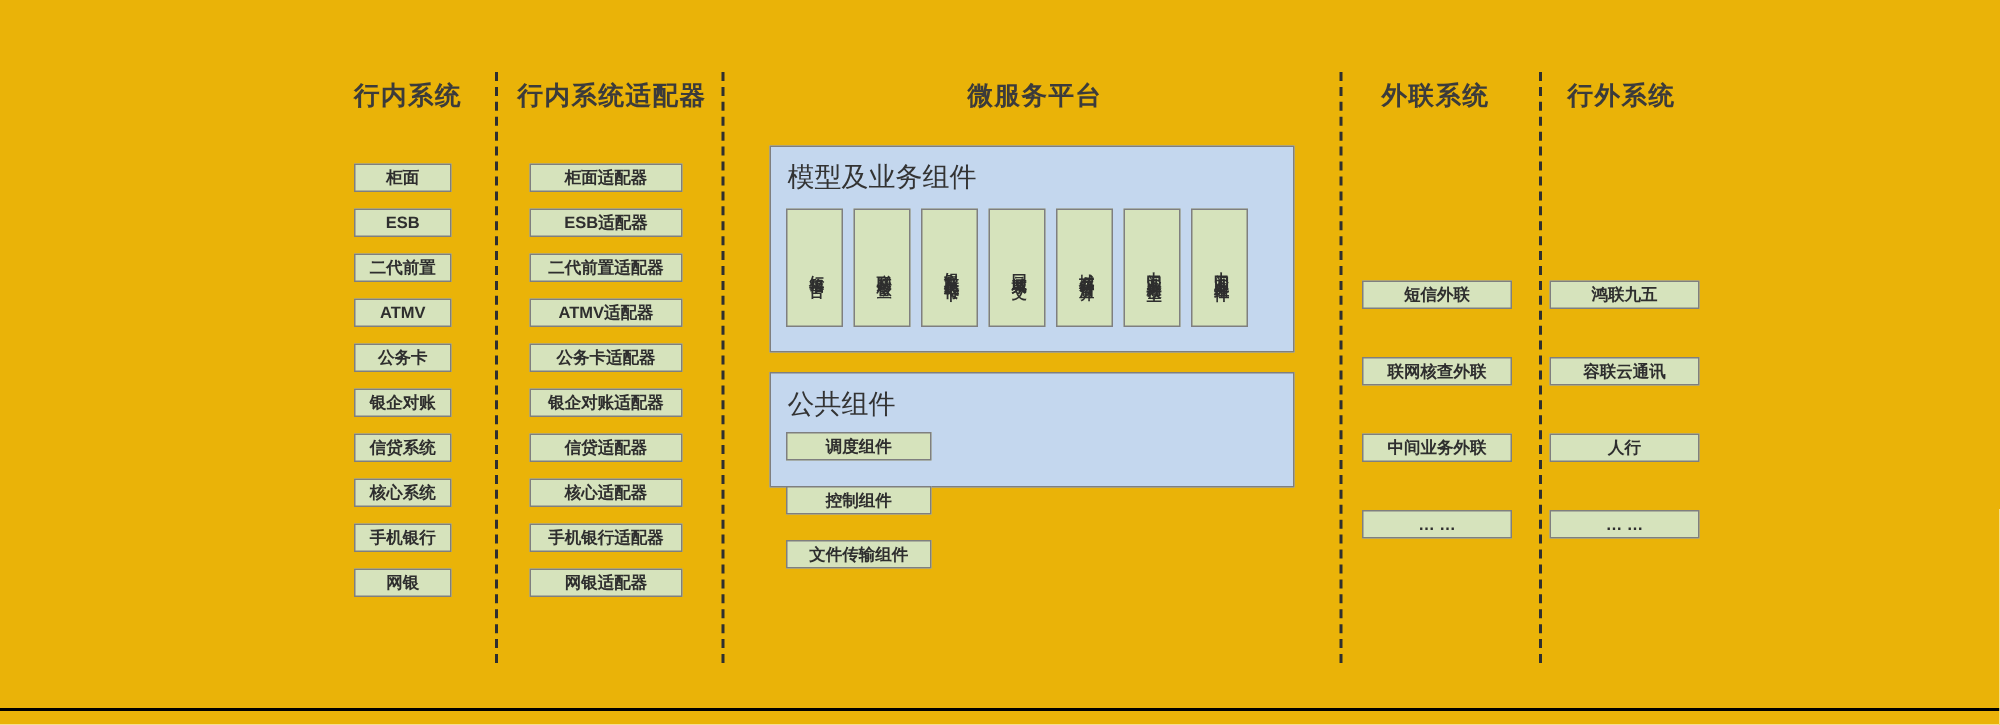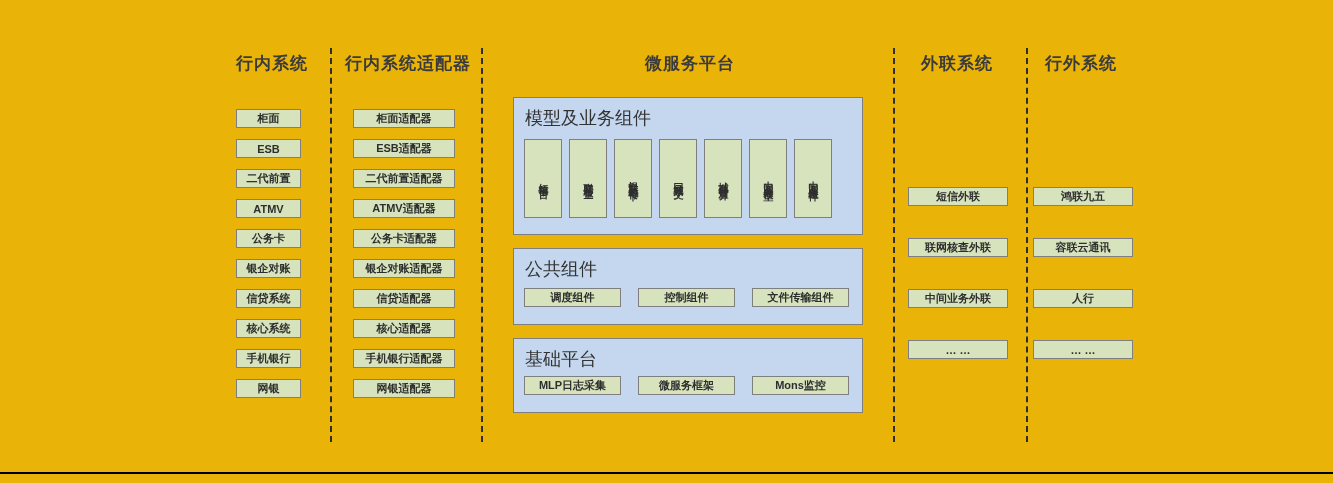--- a/index.html
+++ b/index.html
@@ -82,20 +82,21 @@
     letter-spacing: 2px;
     font-size: 10px;
     font-weight: bold;
     line-height: 1;
   }
   .hrow {
     position: absolute;
     left: 10px;
     display: flex;
     gap: 17px;
+    flex-direction: column;
   }
   .wbox { width: 97px; }
   .bottom-rule {
     position: absolute;
     left: 0;
     top: 472px;
     width: 1333px;
     height: 2px;
     background: #000000;
   }
@@ -171,28 +172,20 @@
 
   <div class="panel" style="top:248px; height:77px">
     <div class="panel-title">公共组件</div>
     <div class="hrow" style="top:39px">
       <div class="gbox wbox">调度组件</div>
       <div class="gbox wbox">控制组件</div>
       <div class="gbox wbox">文件传输组件</div>
     </div>
   </div>
 
-  <div class="panel" style="top:338px; height:75px">
-    <div class="panel-title">基础平台</div>
-    <div class="hrow" style="top:37px">
-      <div class="gbox wbox">MLP日志采集</div>
-      <div class="gbox wbox">微服务框架</div>
-      <div class="gbox wbox">Mons监控</div>
-    </div>
-  </div>
 
   <div class="col-boxes gap17" style="left:908px; top:187px; width:100px">
     <div class="gbox">短信外联</div>
     <div class="gbox">联网核查外联</div>
     <div class="gbox">中间业务外联</div>
     <div class="gbox">… …</div>
   </div>
 
   <div class="col-boxes gap17" style="left:1033px; top:187px; width:100px">
     <div class="gbox">鸿联九五</div>

